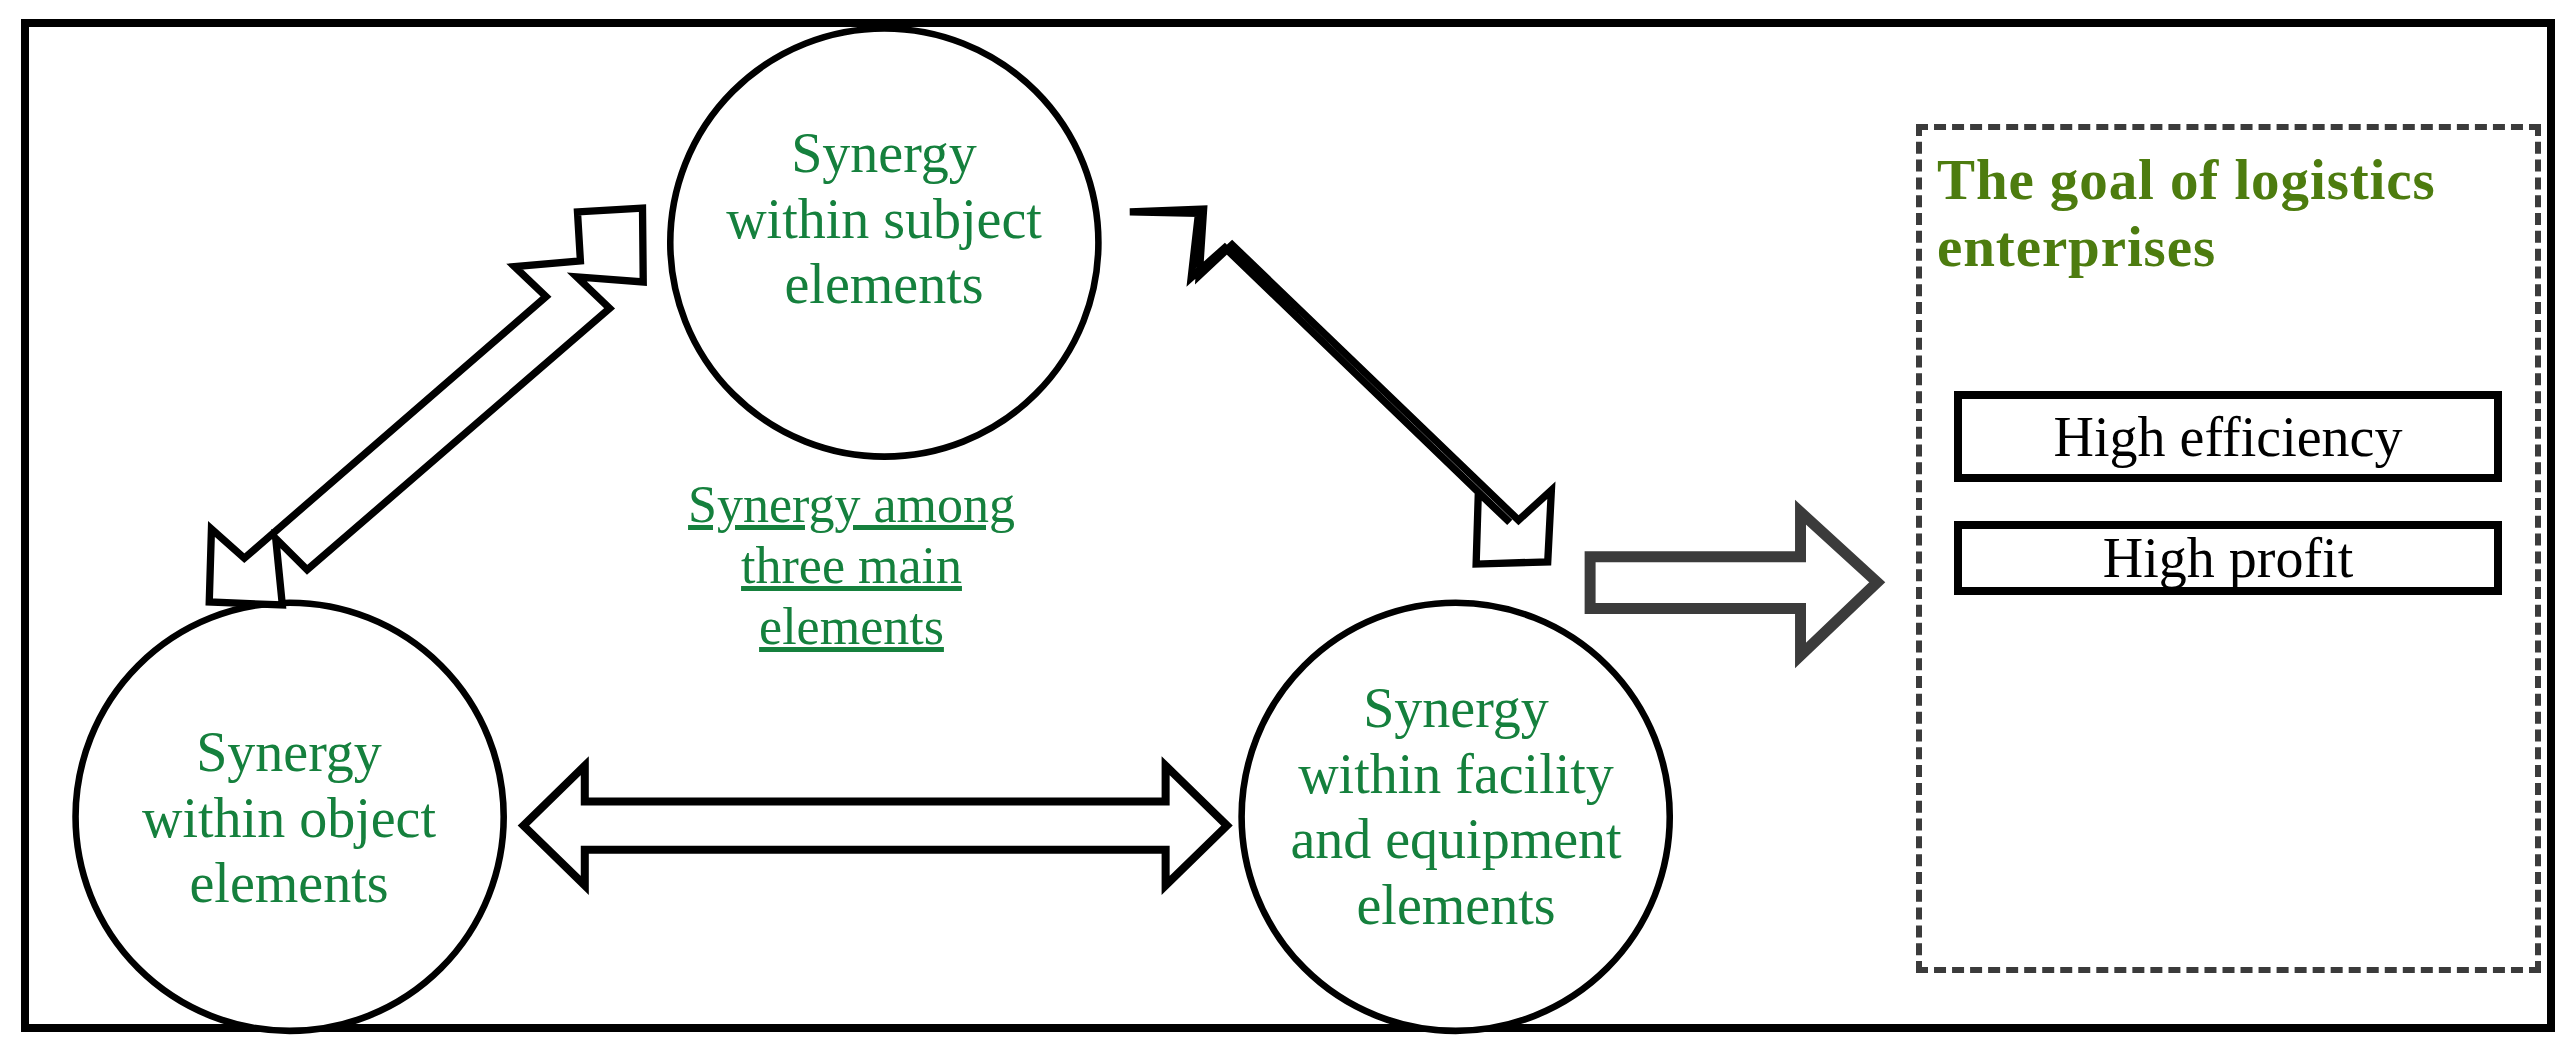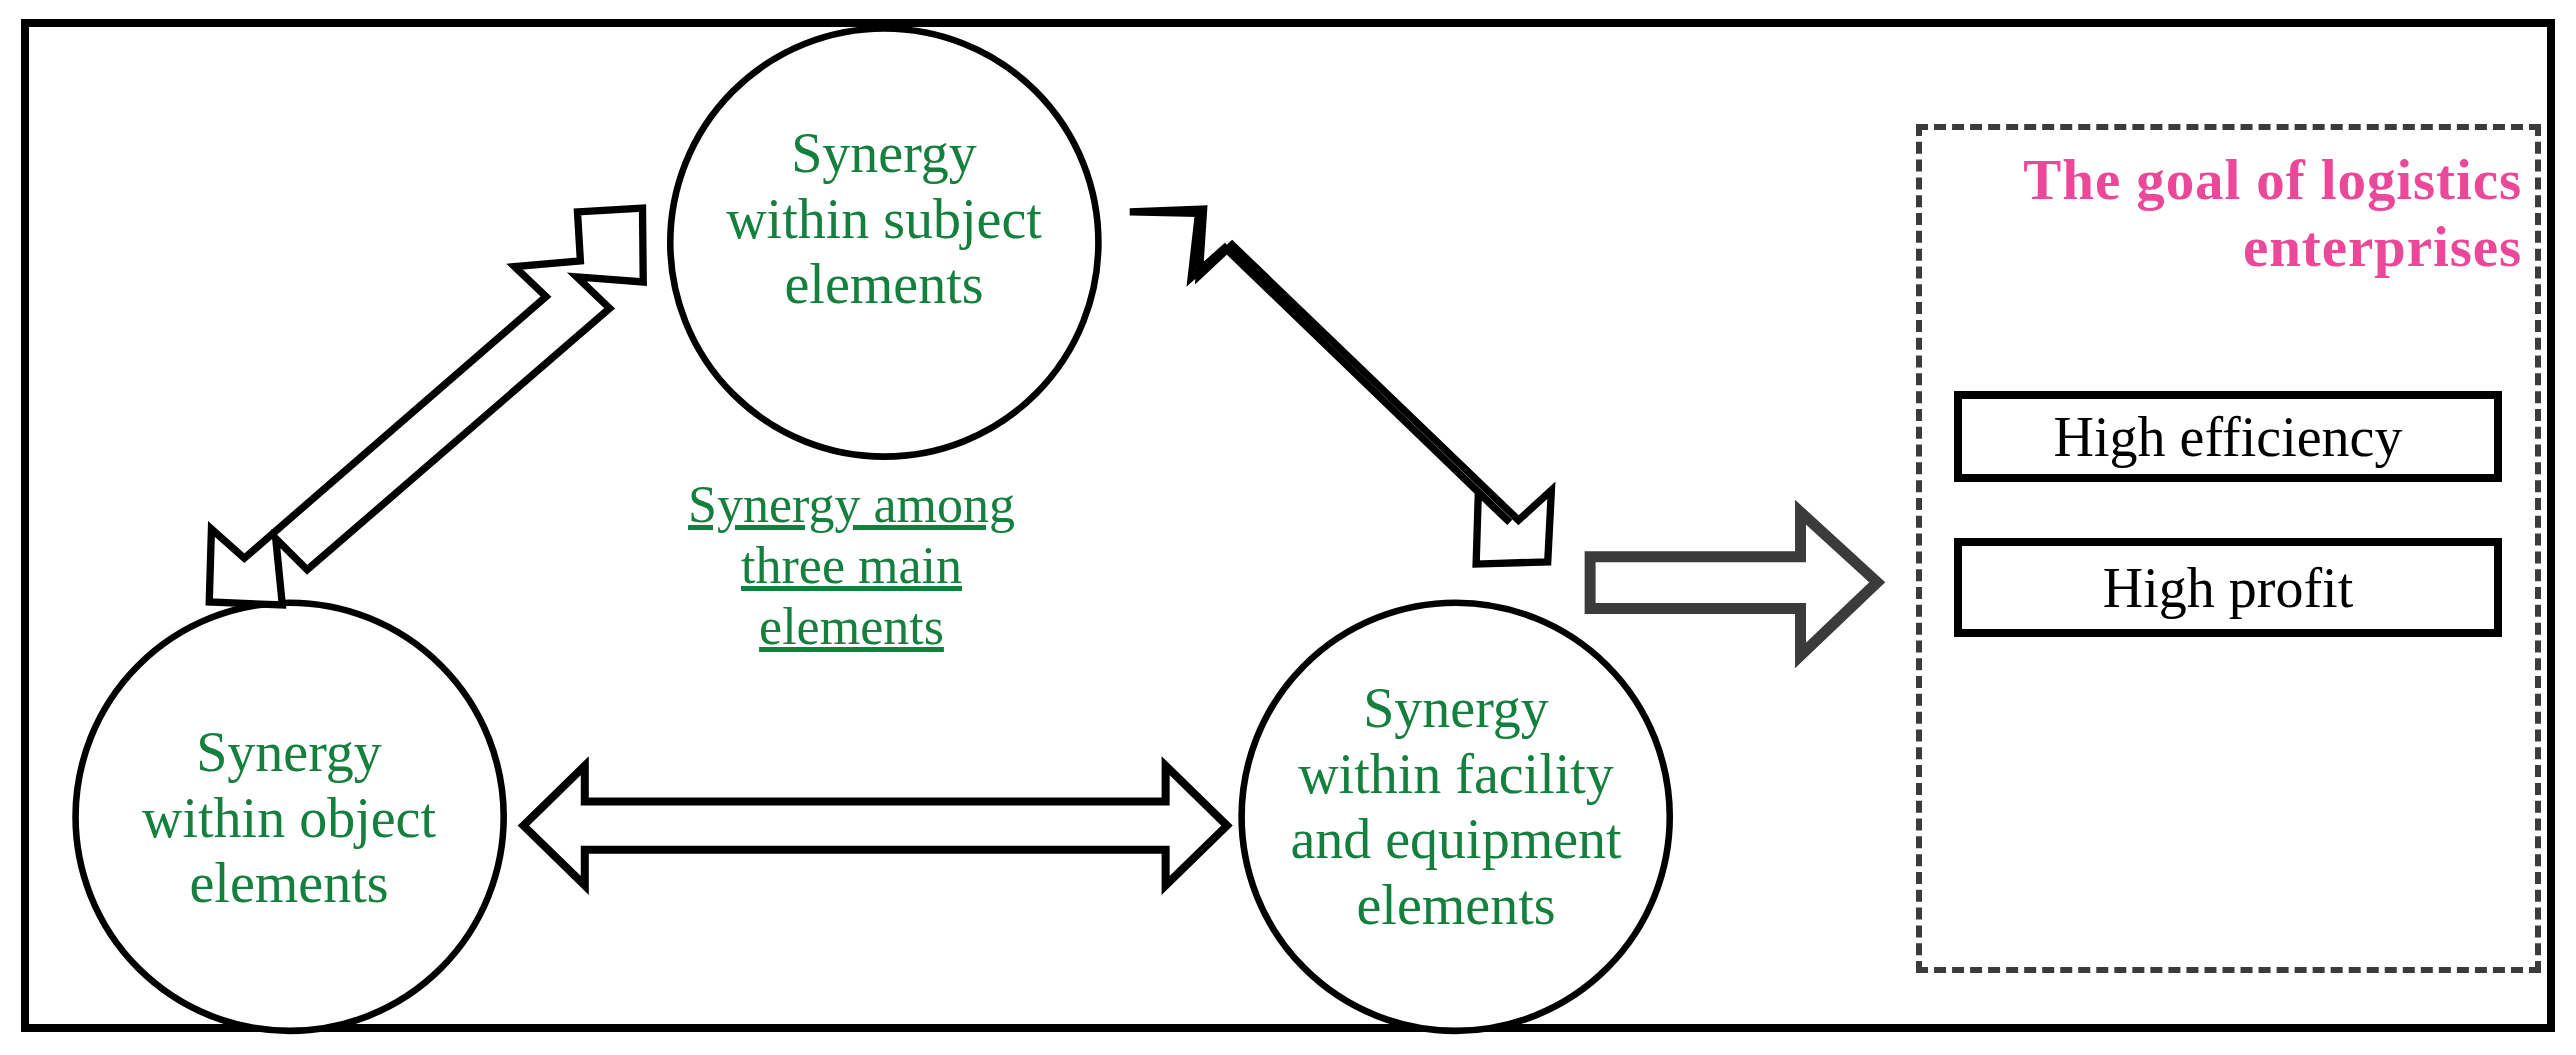--- a/index.html
+++ b/index.html
@@ -77,46 +77,46 @@
     width: 625px;
     height: 849px;
     border: 6.6px dashed #3b3b3b;
     box-sizing: border-box;
   }
   #goal-title {
     position: absolute;
     left: 1937px;
     top: 146px;
     width: 585px;
-    text-align: right;
+    text-align: left;
     font-size: 57px;
     font-weight: bold;
     line-height: 1.18;
     letter-spacing: 0.9px;
-    color: #ec4899;
+    color: #4d7c0f;
     white-space: pre-line;
   }
   .goal-box {
     position: absolute;
     left: 1954px;
     width: 548px;
     border: 8px solid #000000;
     box-sizing: border-box;
     display: flex;
     align-items: center;
     justify-content: center;
     background: #ffffff;
   }
   .goal-box-label {
     font-size: 56px;
     color: #000000;
     line-height: 1;
   }
   #goal-box-0 { top: 391px;  height: 91px; }
-  #goal-box-1 { top: 538px;  height: 99px; text-align: right; }
+  #goal-box-1 { top: 521px;  height: 74px; text-align: right; }
   #goal-box-2 { top: 656px;  height: 89px; }
 </style>
 </head>
 <body>
 
 <div id="stage">
 
   <div id="frame"></div>
 
   <svg class="svg-layer" viewBox="0 0 3525 1444">

